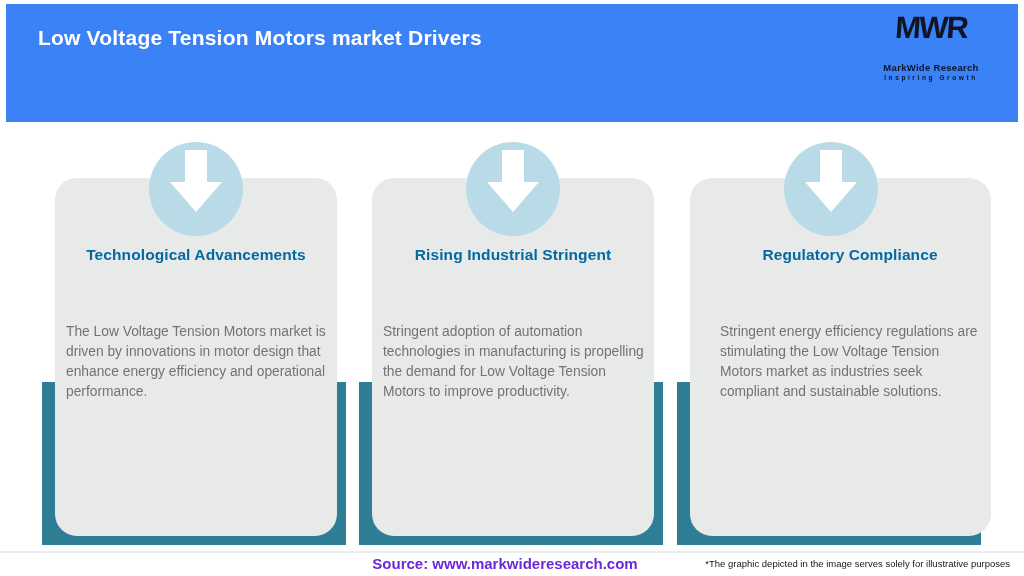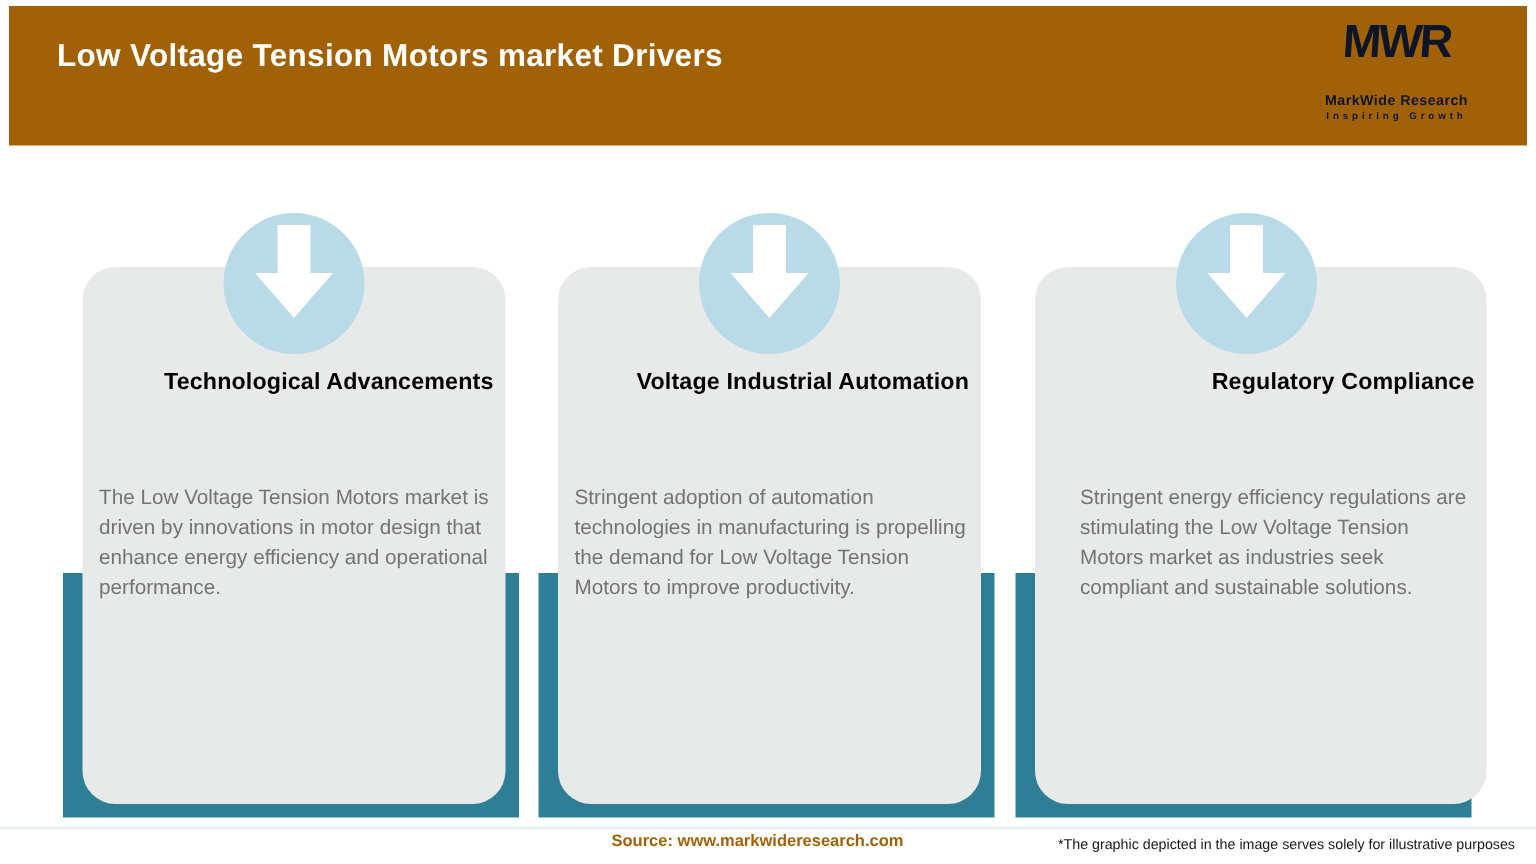--- a/index.html
+++ b/index.html
@@ -2,22 +2,22 @@
 <html><head>
 <meta charset="utf-8">
 <style>
   html,body{margin:0;padding:0;background:#ffffff;}
   .stage{
     position:relative;width:1024px;height:576px;overflow:hidden;background:#ffffff;
     font-family:"Liberation Sans","DejaVu Sans",sans-serif;
   }
   
   .header{
-    position:absolute;left:6px;top:4px;width:1012px;height:93px;
-    background:#a16207;
+    position:absolute;left:6px;top:4px;width:1012px;height:118px;
+    background:#3b82f6;
   }
   .page-title{
     position:absolute;left:32px;top:22px;margin:0;
     color:#ffffff;font-size:21px;font-weight:700;letter-spacing:.2px;
   }
   .logo{
     position:absolute;right:18px;top:9px;width:138px;text-align:center;color:#0e1527;
   }
   .logo-mark{
     font-size:31px;font-weight:800;letter-spacing:-2px;line-height:30px;
@@ -33,42 +33,42 @@
   .backdrop.b2{left:359px;}
   .backdrop.b3{left:677px;}
   .card{
     position:absolute;top:178px;width:282px;height:358px;
     background:#e8eaea;border-radius:22px;
   }
   .card.c1{left:55px;}
   .card.c2{left:372px;}
   .card.c3{left:690px;padding-left:19px;}
   .card-title{
-    margin:68px 8px 0 8px;text-align:right;
-    font-size:15.5px;font-weight:700;color:#000000;letter-spacing:.1px;
+    margin:68px 8px 0 8px;text-align:center;
+    font-size:15.5px;font-weight:700;color:#0369a1;letter-spacing:.1px;
   }
   .card-body{
     margin:58px 10px 0 11px;
     font-size:13.8px;line-height:20px;color:#737373;
   }
   .circle{
     position:absolute;top:142px;width:94px;height:94px;border-radius:50%;
     background:#b9dbe8;display:flex;align-items:flex-start;justify-content:center;
   }
   .circle.i1{left:149px;}
   .circle.i2{left:466px;}
   .circle.i3{left:784px;}
   .circle svg{margin-top:8px;display:block;}
   
   .divider{
     position:absolute;left:0;top:551px;width:1024px;height:2px;background:#e9eeef;
   }
   .source{
     position:absolute;left:505px;top:555px;transform:translateX(-50%);
-    white-space:nowrap;font-size:11px;font-weight:700;color:#a16207;
+    white-space:nowrap;font-size:15px;font-weight:700;color:#6d28d9;
   }
   .disclaimer{
     position:absolute;right:14px;top:558px;white-space:nowrap;
     font-size:9.5px;font-weight:400;color:#161616;text-align:right;
   }
 </style>
 </head>
 <body>
 
 <div class="stage">
@@ -85,21 +85,21 @@
   <div class="backdrop b1"></div>
   <div class="backdrop b2"></div>
   <div class="backdrop b3"></div>
 
   <div class="card c1">
     <div class="card-title">Technological Advancements</div>
     <div class="card-body">The Low Voltage Tension Motors market is driven by innovations in motor design that enhance energy efficiency and operational performance.</div>
   </div>
 
   <div class="card c2">
-    <div class="card-title">Voltage Industrial Automation</div>
+    <div class="card-title">Rising Industrial Stringent</div>
     <div class="card-body">Stringent adoption of automation technologies in manufacturing is propelling the demand for Low Voltage Tension Motors to improve productivity.</div>
   </div>
 
   <div class="card c3">
     <div class="card-title">Regulatory Compliance</div>
     <div class="card-body">Stringent energy efficiency regulations are stimulating the Low Voltage Tension Motors market as industries seek compliant and sustainable solutions.</div>
   </div>
 
   <div class="circle i1">
     <svg width="54" height="64" viewBox="0 0 54 64">

